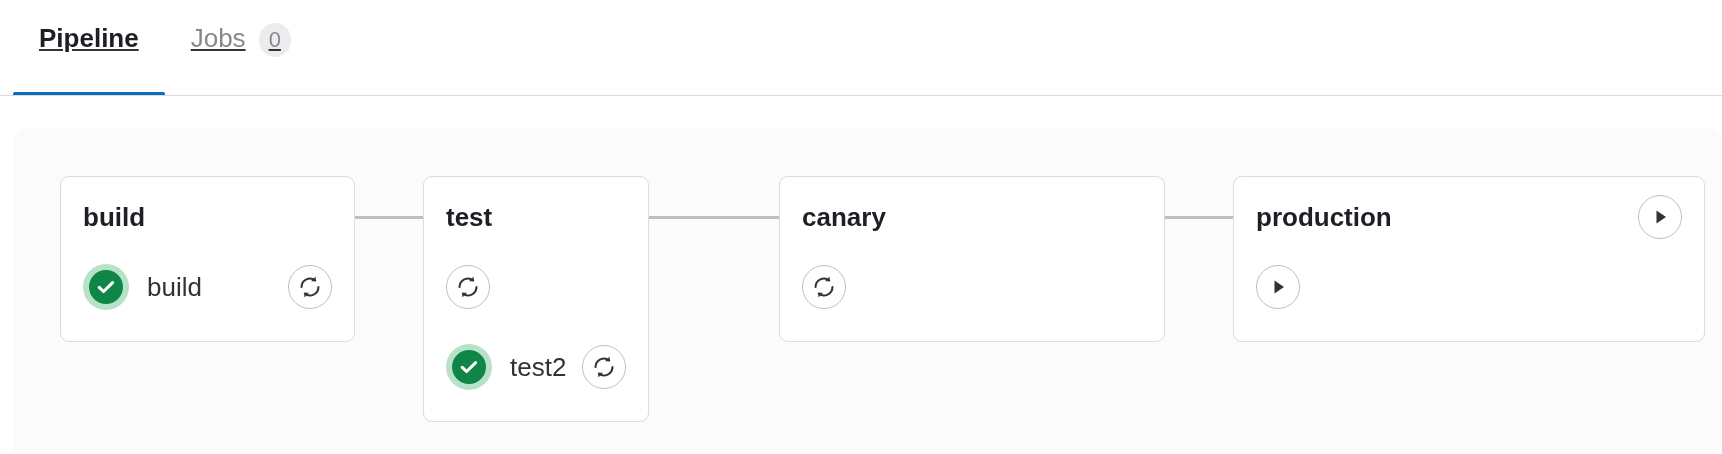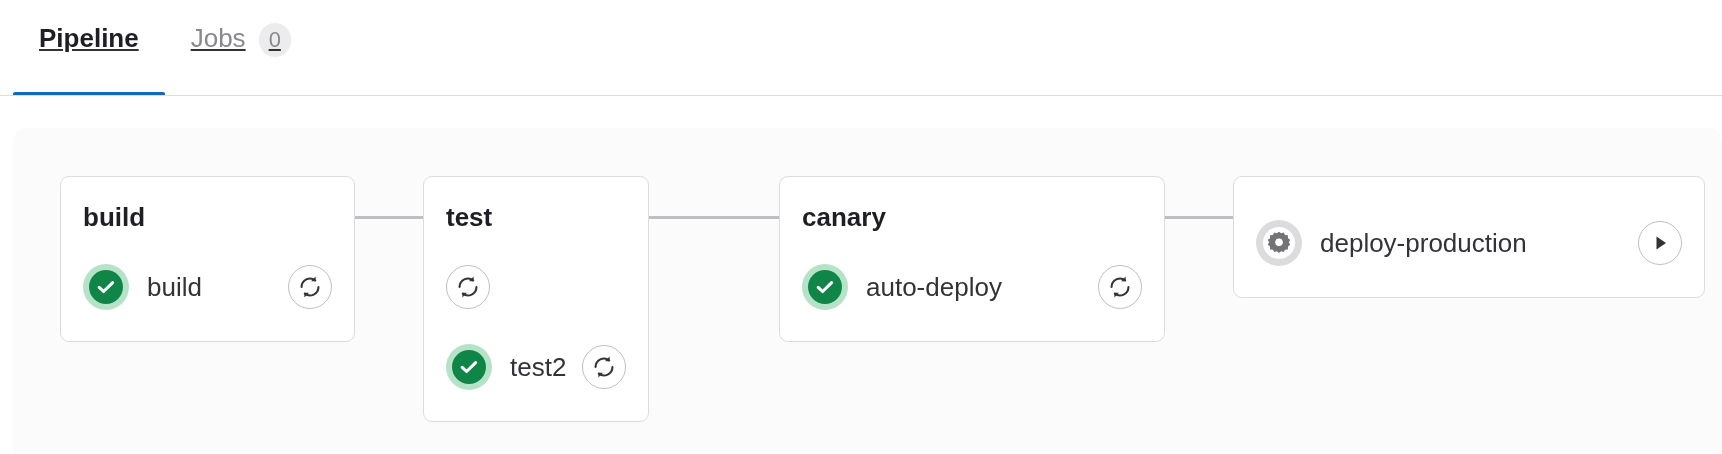--- a/index.html
+++ b/index.html
@@ -294,58 +294,45 @@
       </div>
     </div>
 
     <div class="stage-col" style="left:766px; width:386px;">
       <div class="stage-card">
         <div class="stage-head">
           <span class="stage-name">canary</span>
         </div>
         <div class="job-list">
           <div class="job-row">
-            <div class="job-left">
-              <span class="status-icon status-success">
-                <span class="inner">
-                  <svg width="20" height="20" viewBox="0 0 20 20" aria-hidden="true">
-                    <path d="M3.2 10.3 L7.6 14.5 L16.6 5.7" fill="none" stroke="#ffffff" stroke-width="3.1" stroke-linecap="round" stroke-linejoin="round"></path>
-                  </svg>
-                </span>
-              </span>
-              <span class="job-name">auto-deploy</span>
-            </div>
             <span class="action-btn">
               <svg width="26" height="26" viewBox="0 0 24 24" aria-hidden="true">
                 <path d="M4.2 12a7.8 7.8 0 0 1 12.6-6.1" fill="none" stroke="#333238" stroke-width="1.9" stroke-linecap="round"></path>
                 <path d="M19.8 12a7.8 7.8 0 0 1-12.6 6.1" fill="none" stroke="#333238" stroke-width="1.9" stroke-linecap="round"></path>
                 <path d="M17.2 2.4 L17.2 6.6 L13 6.6 Z" fill="#333238"></path>
                 <path d="M6.8 21.6 L6.8 17.4 L11 17.4 Z" fill="#333238"></path>
               </svg>
             </span>
           </div>
         </div>
       </div>
     </div>
 
     <div class="stage-col" style="left:1220px; width:472px;">
       <div class="stage-card">
+        <div class="stage-head">
+          <span class="stage-name">production</span>
+          <span class="action-btn">
+            <svg width="24" height="24" viewBox="0 0 24 24" aria-hidden="true">
+              <path d="M8.5 5.4 L18 12 L8.5 18.6 Z" fill="#333238"></path>
+            </svg>
+          </span>
+        </div>
         <div class="job-list">
           <div class="job-row">
-            <div class="job-left">
-              <span class="status-icon status-manual">
-                <span class="inner">
-                  <svg width="26" height="26" viewBox="0 0 24 24" aria-hidden="true">
-                    <path d="M12 1.6 L14 3.1 L16.4 2.4 L17.6 4.6 L20.2 4.9 L20.3 7.5 L22.3 9.1 L21.2 11.4 L22.3 13.7 L20.3 15.3 L20.2 17.9 L17.6 18.2 L16.4 20.4 L14 19.7 L12 21.2 L10 19.7 L7.6 20.4 L6.4 18.2 L3.8 17.9 L3.7 15.3 L1.7 13.7 L2.8 11.4 L1.7 9.1 L3.7 7.5 L3.8 4.9 L6.4 4.6 L7.6 2.4 L10 3.1 Z" fill="#737278"></path>
-                    <circle cx="12" cy="11.4" r="3.5" fill="#ffffff"></circle>
-                  </svg>
-                </span>
-              </span>
-              <span class="job-name">deploy-production</span>
-            </div>
             <span class="action-btn">
               <svg width="24" height="24" viewBox="0 0 24 24" aria-hidden="true">
                 <path d="M8.5 5.4 L18 12 L8.5 18.6 Z" fill="#333238"></path>
               </svg>
             </span>
           </div>
         </div>
       </div>
     </div>
 

